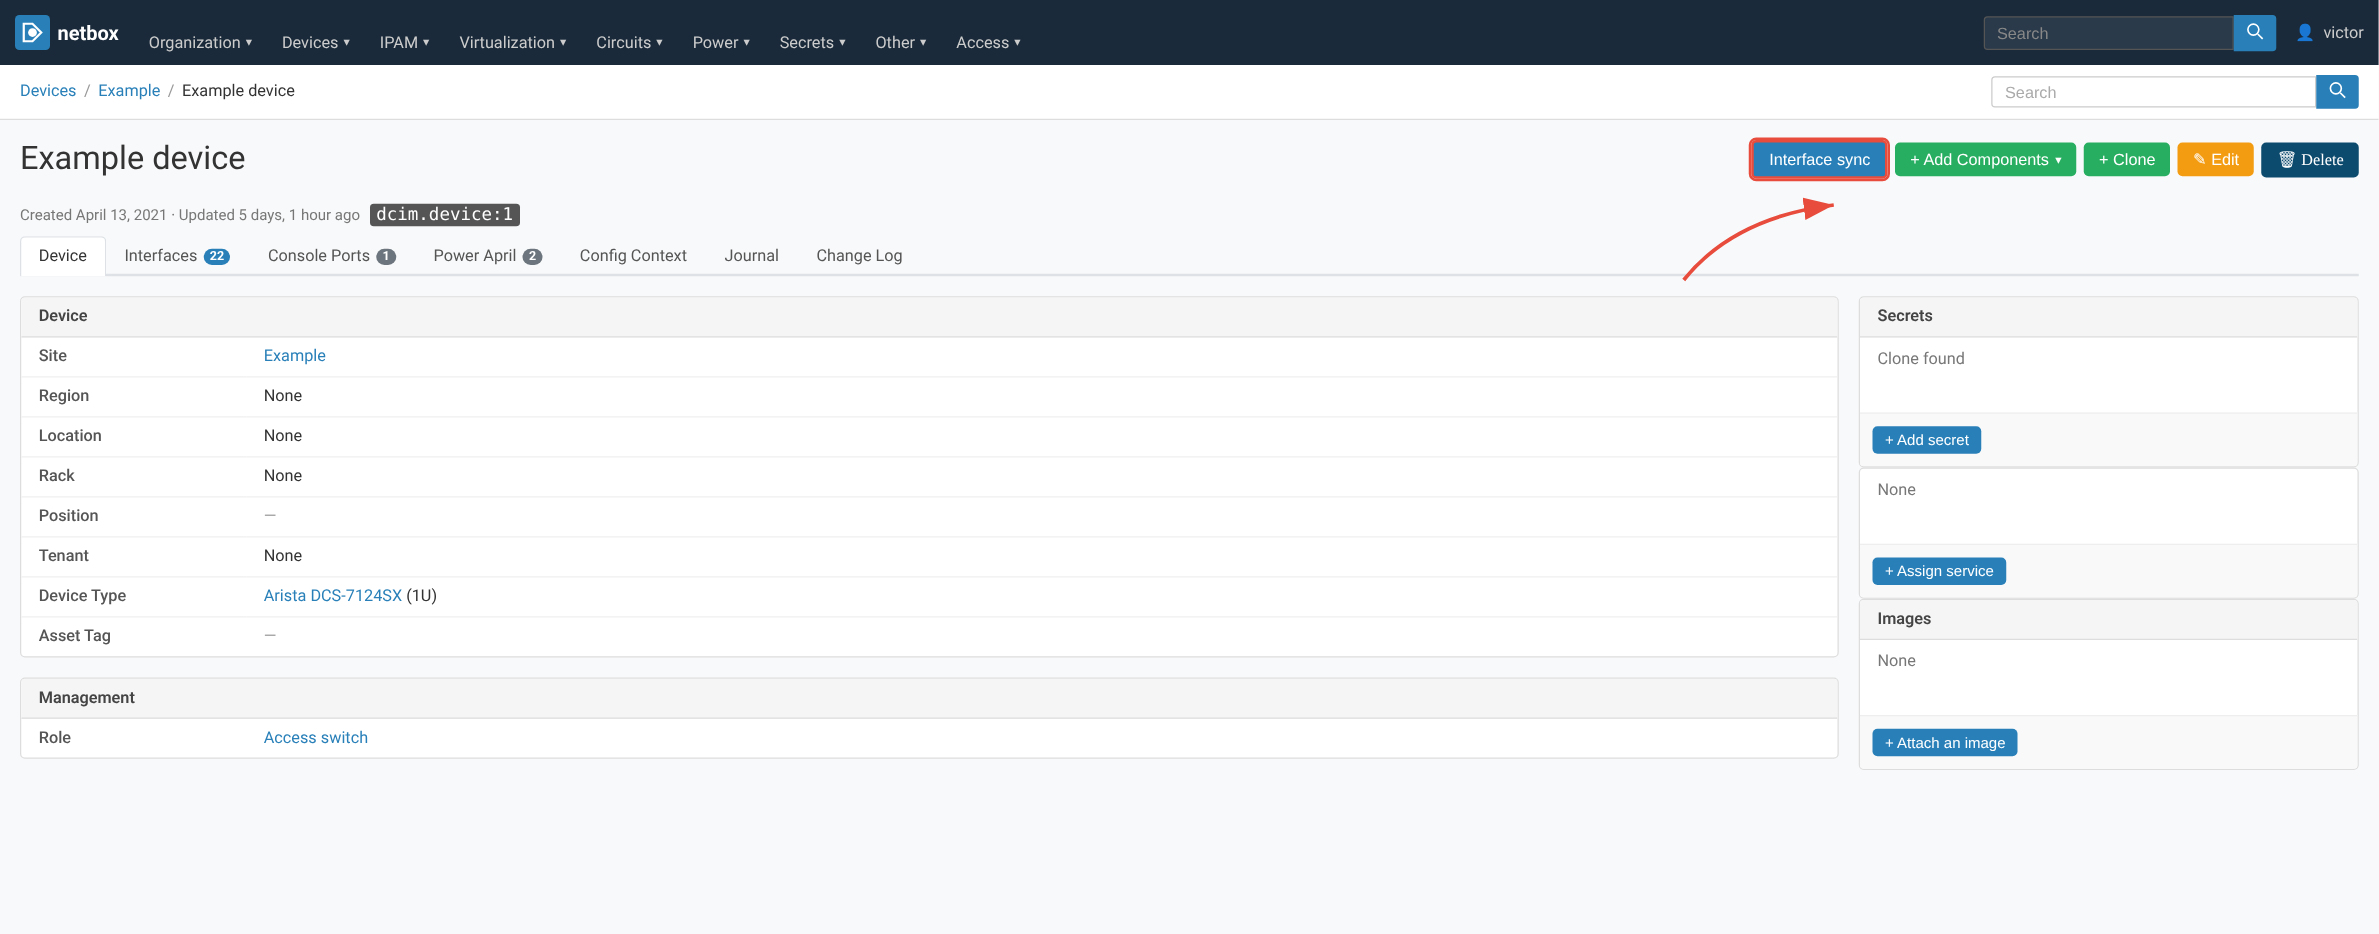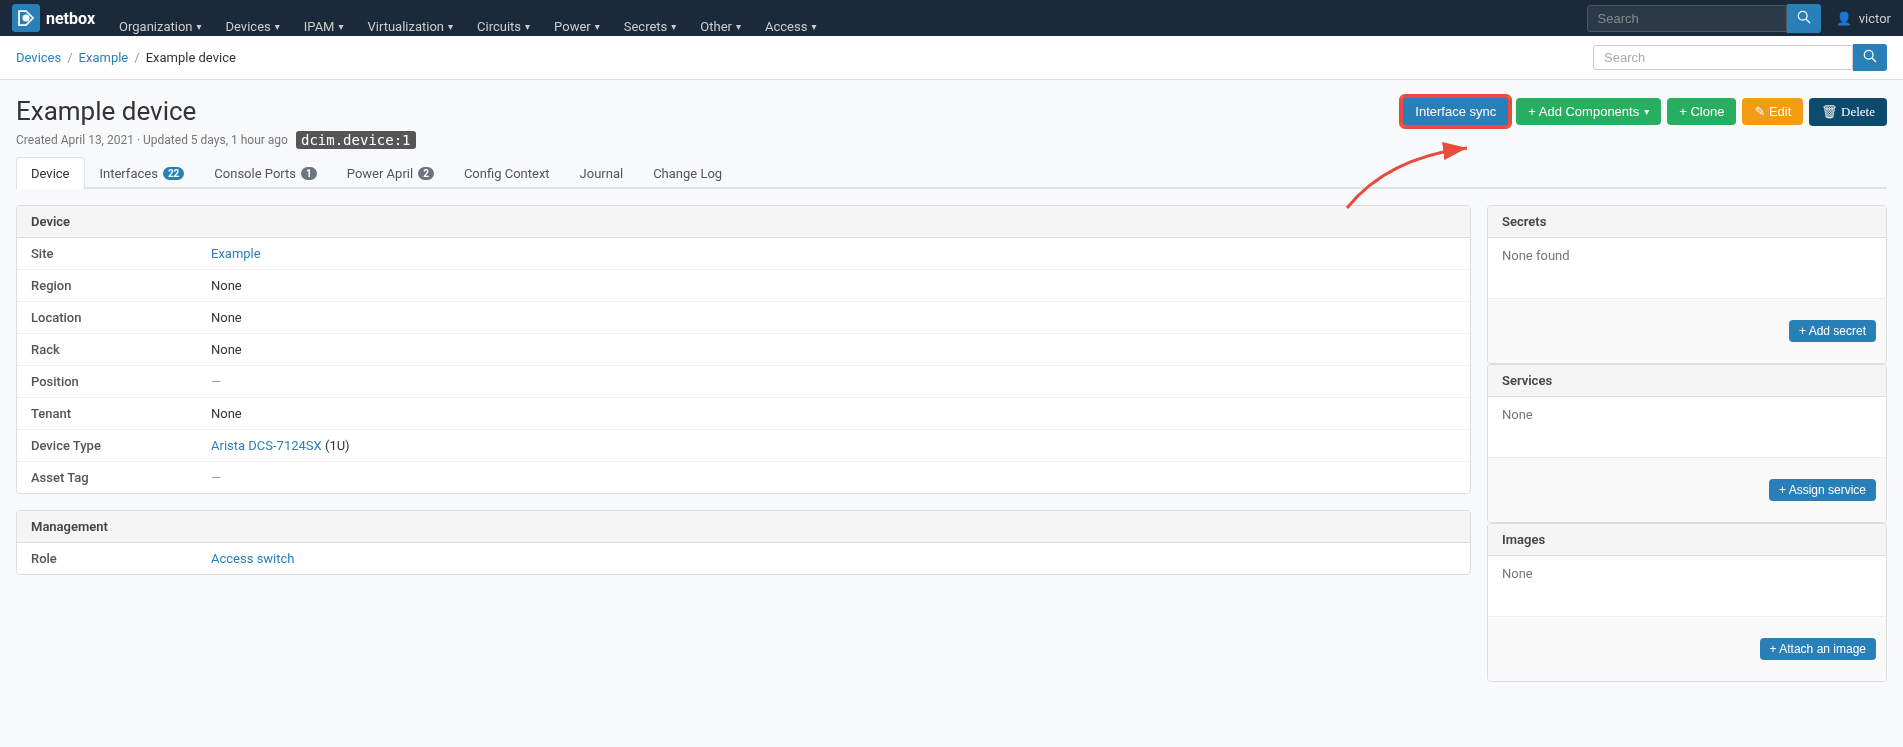--- a/index.html
+++ b/index.html
@@ -5,21 +5,21 @@
     * { box-sizing: border-box; margin: 0; padding: 0; }
     body { font-family: -apple-system, BlinkMacSystemFont, "Segoe UI", Roboto, Arial, sans-serif; font-size: 14px; color: #333; background: #f8f9fa; }
 
     
     .top-nav {
       background: #1a2a3a;
       color: #ccc;
       display: flex;
       align-items: center;
       padding: 0 12px;
-      height: 36px;
+      height: 52px;
       gap: 4px;
     }
     .nav-logo {
       display: flex;
       align-items: center;
       gap: 6px;
       color: white;
       font-weight: bold;
       font-size: 16px;
       margin-right: 10px;
@@ -131,21 +131,21 @@
     .page-header-left {}
     .page-title {
       font-size: 26px;
       font-weight: 400;
       color: #333;
       line-height: 1.2;
     }
     .page-meta {
       font-size: 12px;
       color: #777;
-      margin-top: 4px;
+      margin-top: 20px;
       display: flex;
       align-items: center;
       gap: 8px;
     }
     .dcim-badge {
       background: #555;
       color: white;
       font-size: 14px;
       padding: 1px 5px;
       border-radius: 3px;
@@ -289,25 +289,24 @@
     .right-section {
       margin-bottom: 0;
     }
     .right-section-body {
       padding: 10px 14px;
       font-size: 13px;
       min-height: 60px;
       color: #777;
     }
     .right-section-footer {
-      padding: 21px 10px;
+      padding: 10px 10px;
       background: #f9f9f9;
       border-top: 1px solid #eee;
       display: flex;
-      justify-content: flex-end;
     }
     .btn-sm {
       padding: 4px 10px;
       font-size: 12px;
     }
 
     
     .caret::after {
       content: ' ▾';
       font-size: 10px;
@@ -489,29 +488,28 @@
           </table>
         </div>
       </div>
     </div>
 
     <div>
 
       <div class="panel right-section">
         <div class="panel-heading">Secrets</div>
         <div class="right-section-body">
-          <span>None found</span>
+          <span>Clone found</span>
         </div>
         <div class="right-section-footer">
           <button class="btn btn-secondary btn-sm">+ Add secret</button>
         </div>
       </div>
 
       <div class="panel right-section">
-        <div class="panel-heading">Services</div>
         <div class="right-section-body">
           <span>None</span>
         </div>
         <div class="right-section-footer">
           <button class="btn btn-secondary btn-sm">+ Assign service</button>
         </div>
       </div>
 
       <div class="panel right-section">
         <div class="panel-heading">Images</div>

